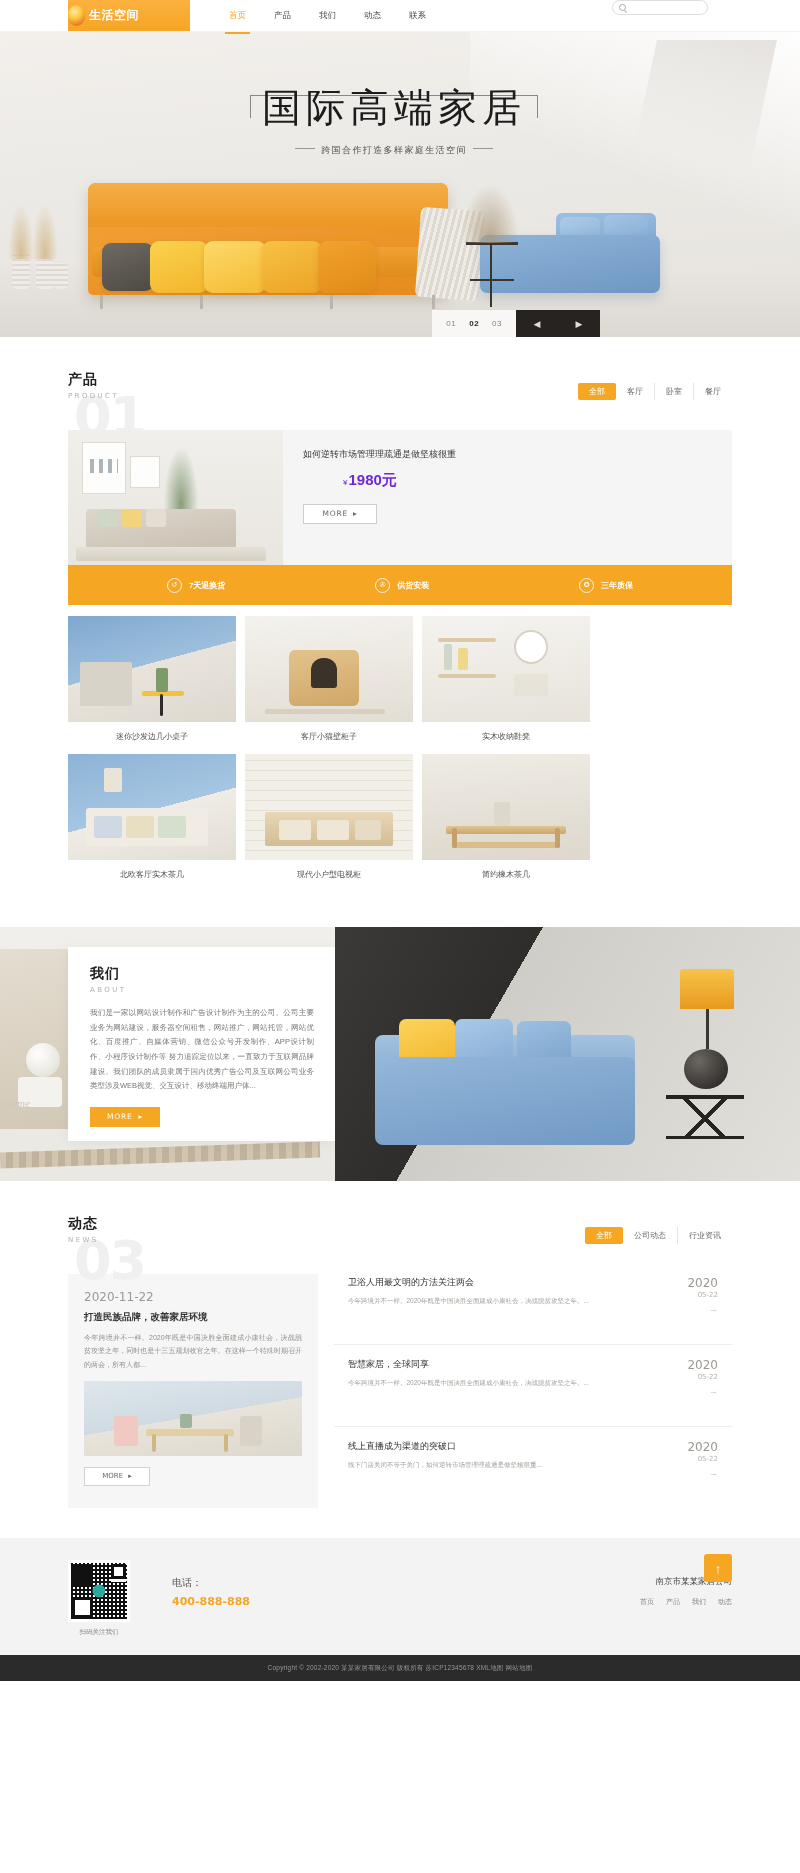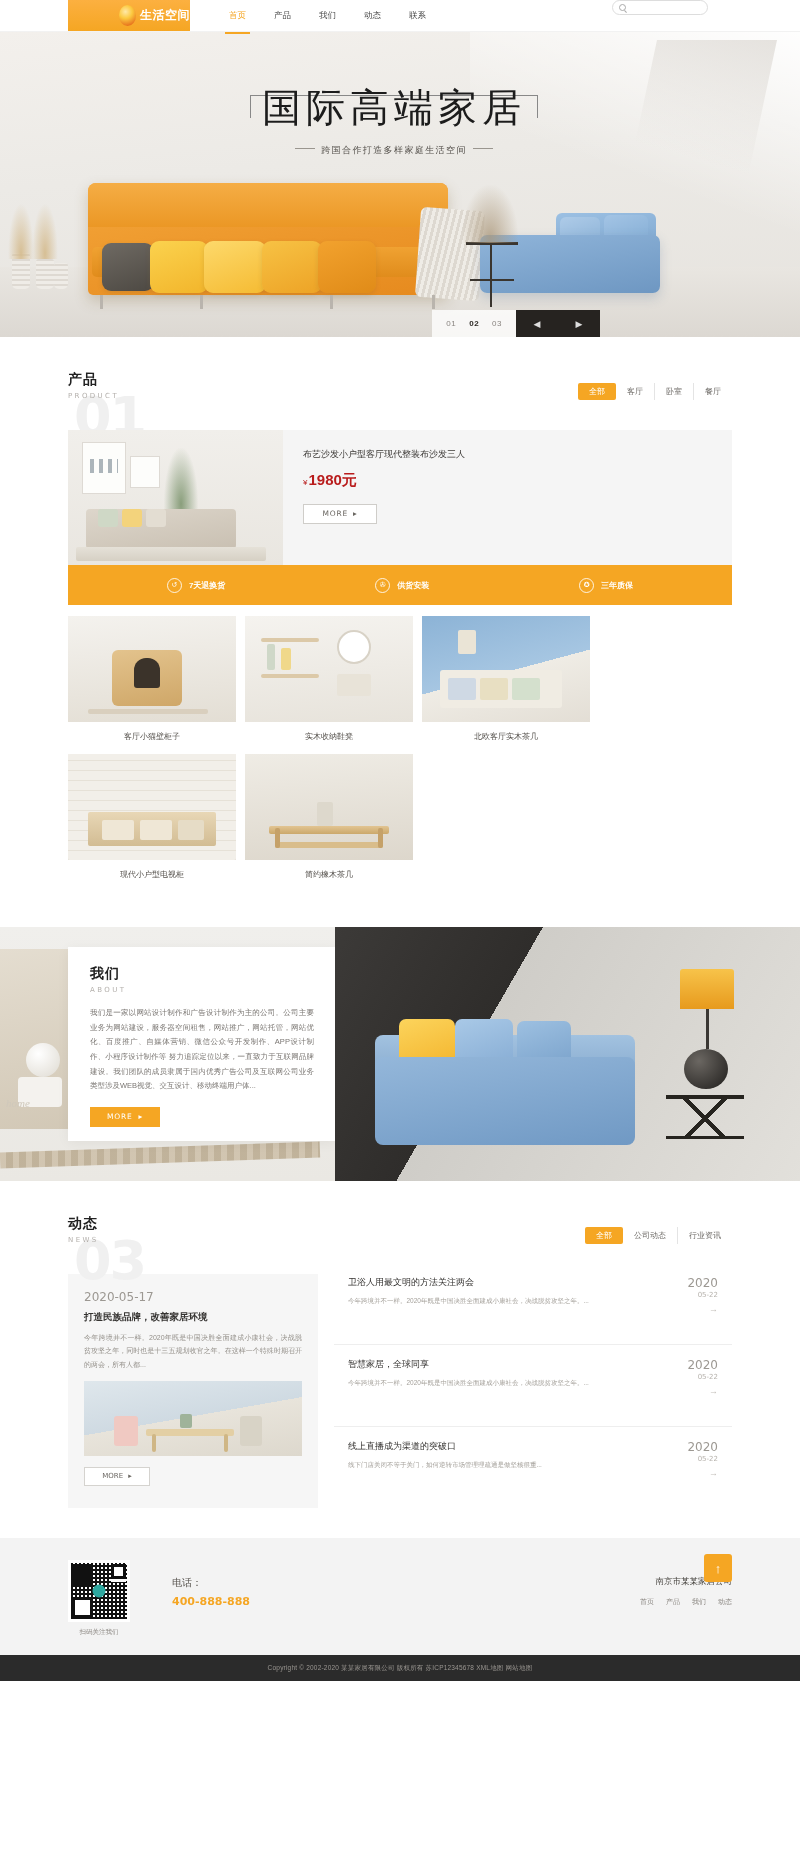--- a/index.html
+++ b/index.html
@@ -7,21 +7,21 @@
     width:800px; background:#fff;
     font-family:"Liberation Sans", "DejaVu Sans", sans-serif;
     color:#333; -webkit-font-smoothing:antialiased;
   }
   .wrap { width:800px; position:relative; }
 
   
   .header { height:32px; background:#fff; display:flex; align-items:stretch;
             position:relative; z-index:30; border-bottom:1px solid #f2f2f2; }
   .logo-box { width:122px; background:linear-gradient(180deg,#fcb040,#f5a623);
-              display:flex; align-items:center; justify-content:flex-end; gap:4px;
+              display:flex; align-items:center; justify-content:flex-start; gap:4px;
               margin-left:68px; }
   .logo-mark { width:17px; height:21px; border-radius:50%;
                background:radial-gradient(circle at 38% 32%, #ffe9a8 0%, #fcc93f 38%, #e8761f 78%, #c9480f 100%); }
   .logo-text { color:#fff; font-size:12px; font-weight:bold; letter-spacing:0.5px;
                font-family:"DejaVu Sans", sans-serif; }
   .nav { display:flex; align-items:center; margin-left:38px; gap:26px; }
   .nav a { font-size:8.5px; color:#4a4a4a; text-decoration:none; position:relative;
            padding:3px 1px; }
   .nav a.active { color:#f5a623; }
   .nav a.active:after { content:""; position:absolute; left:-3px; right:-3px; bottom:-9px;
@@ -136,21 +136,21 @@
     background:#fdfdfb; border:1px solid #dedad4; }
   .fi-plant { position:absolute; left:96px; top:18px; width:34px; height:70px;
     background:radial-gradient(ellipse at 50% 80%, rgba(120,145,105,.85) 0%, rgba(120,145,105,0) 72%); }
   .fi-sofa { position:absolute; left:18px; bottom:16px; width:150px; height:40px;
     background:linear-gradient(170deg,#ddd6cb,#c9c0b2); border-radius:4px; }
   .fi-pil { position:absolute; bottom:38px; width:20px; height:18px; border-radius:3px; }
   .fi-rug { position:absolute; left:8px; bottom:4px; width:190px; height:14px;
     background:linear-gradient(180deg,#e5e1d8,#d6d0c4); border-radius:2px; }
   .feat-body { flex:1; padding:18px 20px 0; position:relative; }
   .feat-title { font-size:9px; color:#3b3835; line-height:1.5; }
-  .feat-price { margin-top:9px; color:#b91c1c; font-weight:bold; font-size:15px; }
+  .feat-price { margin-top:9px; color:#6d28d9; font-weight:bold; font-size:15px;margin-left:40px; }
   .feat-price .yen { font-size:8px; font-weight:normal; margin-right:1px; }
   .more-btn { display:inline-flex; align-items:center; justify-content:center; gap:5px;
     margin-top:14px; width:74px; height:20px; border:1px solid #cfcdc9; background:#fff;
     font-size:7.5px; color:#6b6762; letter-spacing:.8px; cursor:pointer;
     font-family:"DejaVu Sans", sans-serif; }
   .svcbar { display:flex; align-items:center; justify-content:space-around;
     background:#f5a623; height:40px; padding:0 24px; }
   .svc { display:flex; align-items:center; gap:7px; }
   .svc-ico { width:15px; height:15px; border-radius:50%; border:1px solid rgba(255,255,255,.85);
     display:flex; align-items:center; justify-content:center; color:#fff; font-size:7px; }
@@ -374,21 +374,21 @@
           <div class="fi-art"></div>
           <div class="fi-art2"></div>
           <div class="fi-plant"></div>
           <div class="fi-sofa"></div>
           <div class="fi-pil" style="left:30px;background:#cfd8c6"></div>
           <div class="fi-pil" style="left:54px;background:#f3d37c"></div>
           <div class="fi-pil" style="left:78px;background:#e3ddd2"></div>
           <div class="fi-rug"></div>
         </div>
         <div class="feat-body">
-          <div class="feat-title">布艺沙发小户型客厅现代整装布沙发三人</div>
+          <div class="feat-title">如何逆转市场管理理疏通是做坚核很重</div>
           <div class="feat-price">
             <span class="yen">¥</span><span>1980元</span>
           </div>
           <div class="more-btn">
             <span>MORE</span>
             <span>▸</span>
           </div>
         </div>
       </div>
       <div class="svcbar">
@@ -401,20 +401,29 @@
           <span class="svc-tx">供货安装</span>
         </div>
         <div class="svc">
           <span class="svc-ico">✪</span>
           <span class="svc-tx">三年质保</span>
         </div>
       </div>
     </div>
 
     <div class="grid">
+      <div class="pcard">
+        <div class="pc-img g1">
+          <div class="sh" style="left:12px;bottom:16px;width:52px;height:44px;background:#d8d3c8"></div>
+          <div class="sh" style="left:74px;bottom:26px;width:42px;height:5px;background:#f2c23c"></div>
+          <div class="sh" style="left:92px;bottom:6px;width:3px;height:22px;background:#2e2c28"></div>
+          <div class="sh" style="left:88px;bottom:30px;width:12px;height:24px;background:#7c9a6a"></div>
+        </div>
+        <div class="pc-cap">迷你沙发边几小桌子</div>
+      </div>
       <div class="pcard">
         <div class="pc-img g2">
           <div class="sh" style="left:44px;bottom:16px;width:70px;height:56px;background:linear-gradient(170deg,#e3c38d,#cfa768);border-radius:6px"></div>
           <div class="sh" style="left:66px;bottom:34px;width:26px;height:30px;background:#3b332a;border-radius:12px 12px 3px 3px"></div>
           <div class="sh" style="left:20px;bottom:8px;width:120px;height:5px;background:#d9cfbe"></div>
         </div>
         <div class="pc-cap">客厅小猫壁柜子</div>
       </div>
       <div class="pcard">
         <div class="pc-img g3">
@@ -502,21 +511,21 @@
       </div>
       <div class="tabs">
         <span class="tab active">全部</span>
         <span class="tab">公司动态</span>
         <span class="tab">行业资讯</span>
       </div>
     </div>
 
     <div class="news-wrap">
       <div class="news-feat">
-        <div class="nf-date">2020-05-17</div>
+        <div class="nf-date">2020-11-22</div>
         <div class="nf-title">打造民族品牌，改善家居环境</div>
         <div class="nf-txt">今年跨境并不一样。2020年既是中国决胜全面建成小康社会，决战脱贫攻坚之年，同时也是十三五规划收官之年。在这样一个特殊时期召开的两会，所有人都...</div>
         <div class="nf-img">
           <div class="sh" style="left:62px;bottom:20px;width:88px;height:7px;background:#e3cfa4"></div>
           <div class="sh" style="left:68px;bottom:4px;width:4px;height:18px;background:#cfb versus"></div>
           <div class="sh" style="left:68px;bottom:4px;width:4px;height:18px;background:#cfb685"></div>
           <div class="sh" style="left:140px;bottom:4px;width:4px;height:18px;background:#cfb685"></div>
           <div class="sh" style="left:30px;bottom:10px;width:24px;height:30px;background:#f0c9c2;border-radius:3px"></div>
           <div class="sh" style="left:156px;bottom:10px;width:22px;height:30px;background:#d8d3c6;border-radius:3px"></div>
           <div class="sh" style="left:96px;bottom:28px;width:12px;height:14px;background:#9fb39a"></div>

